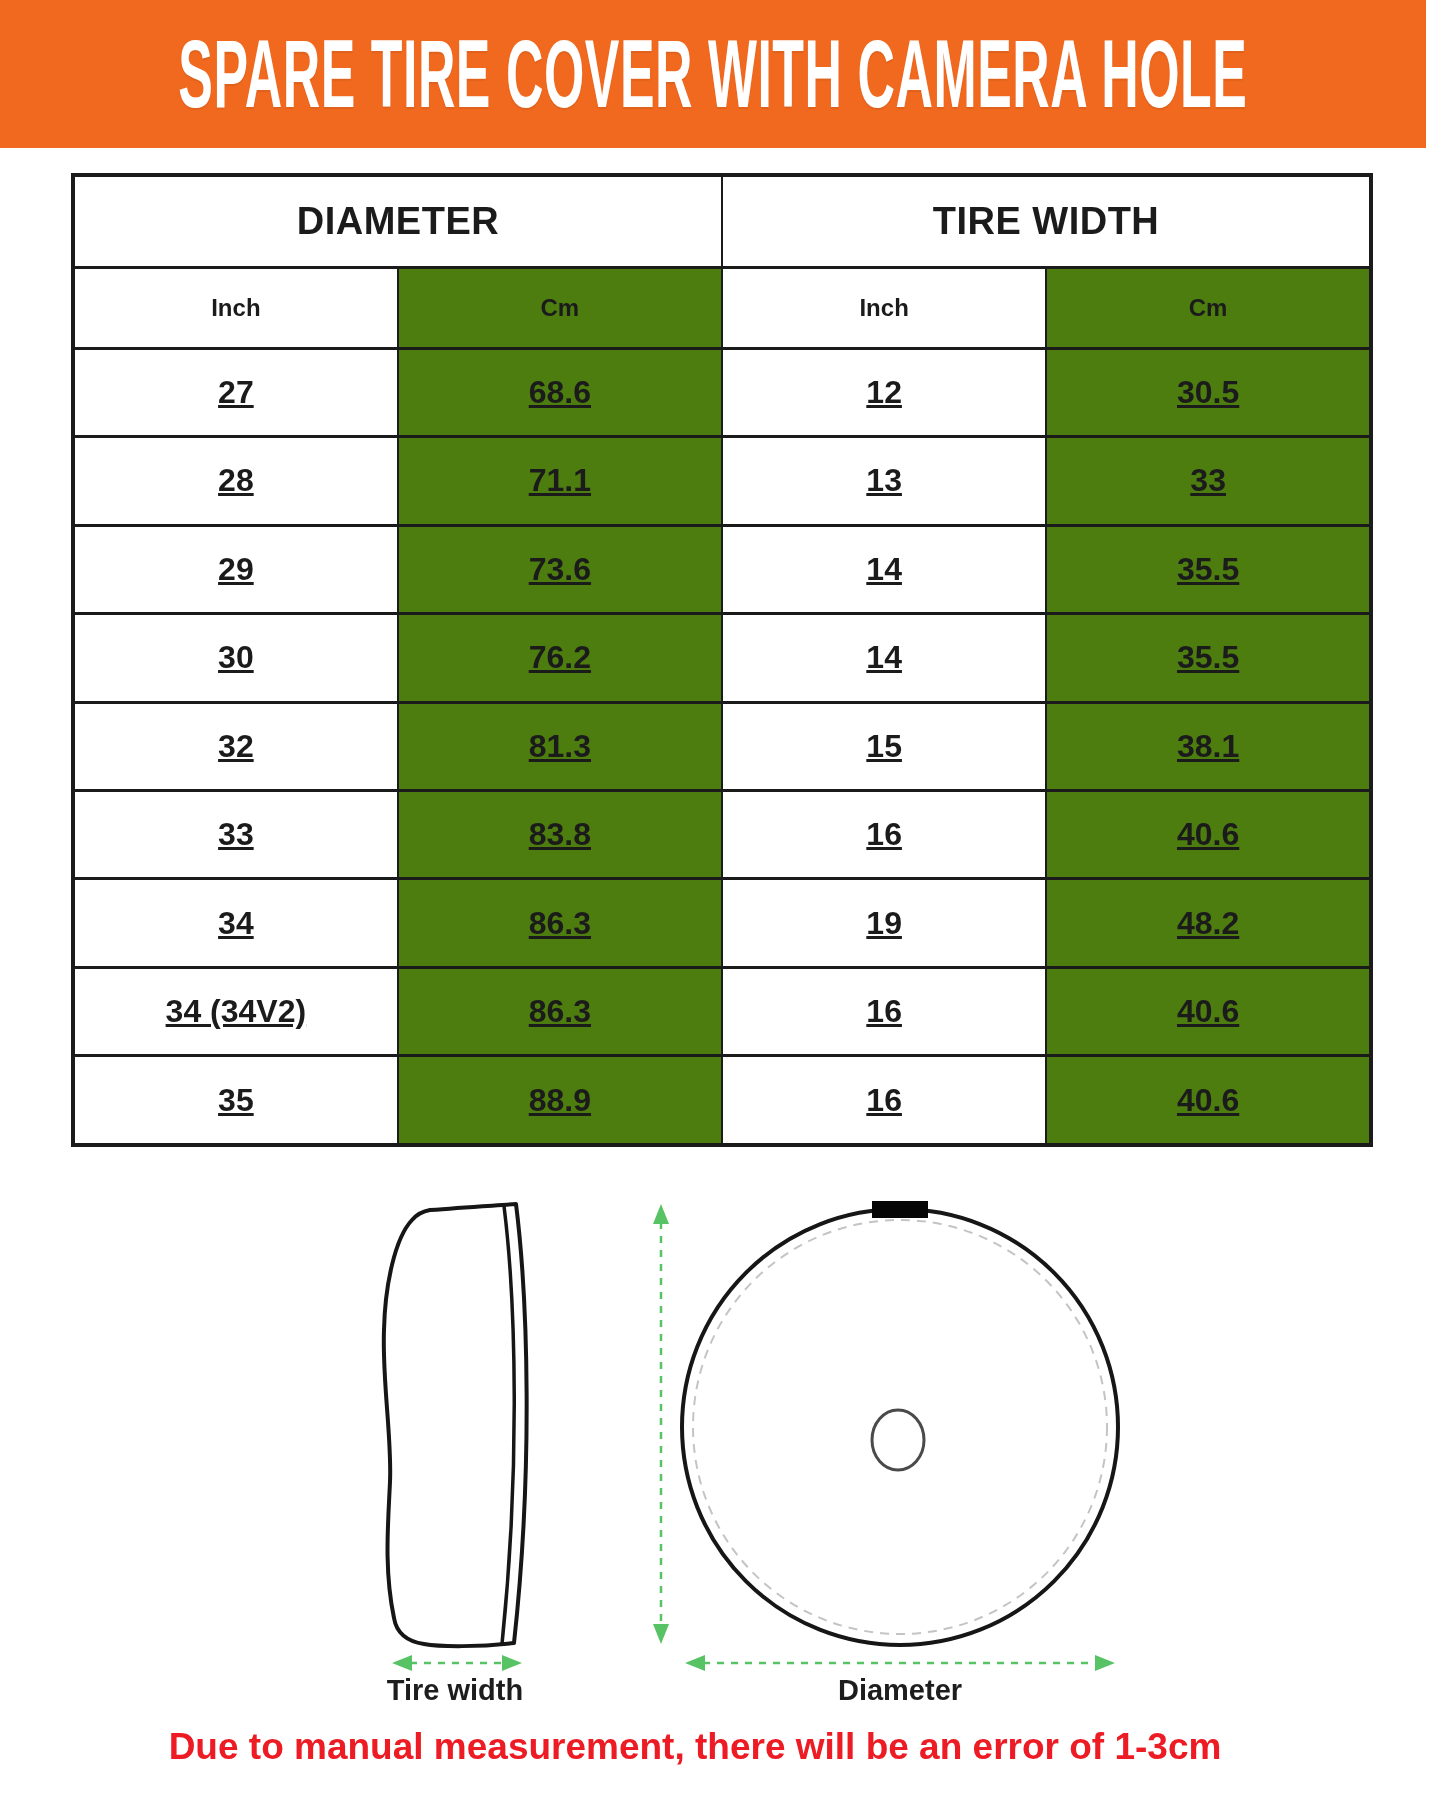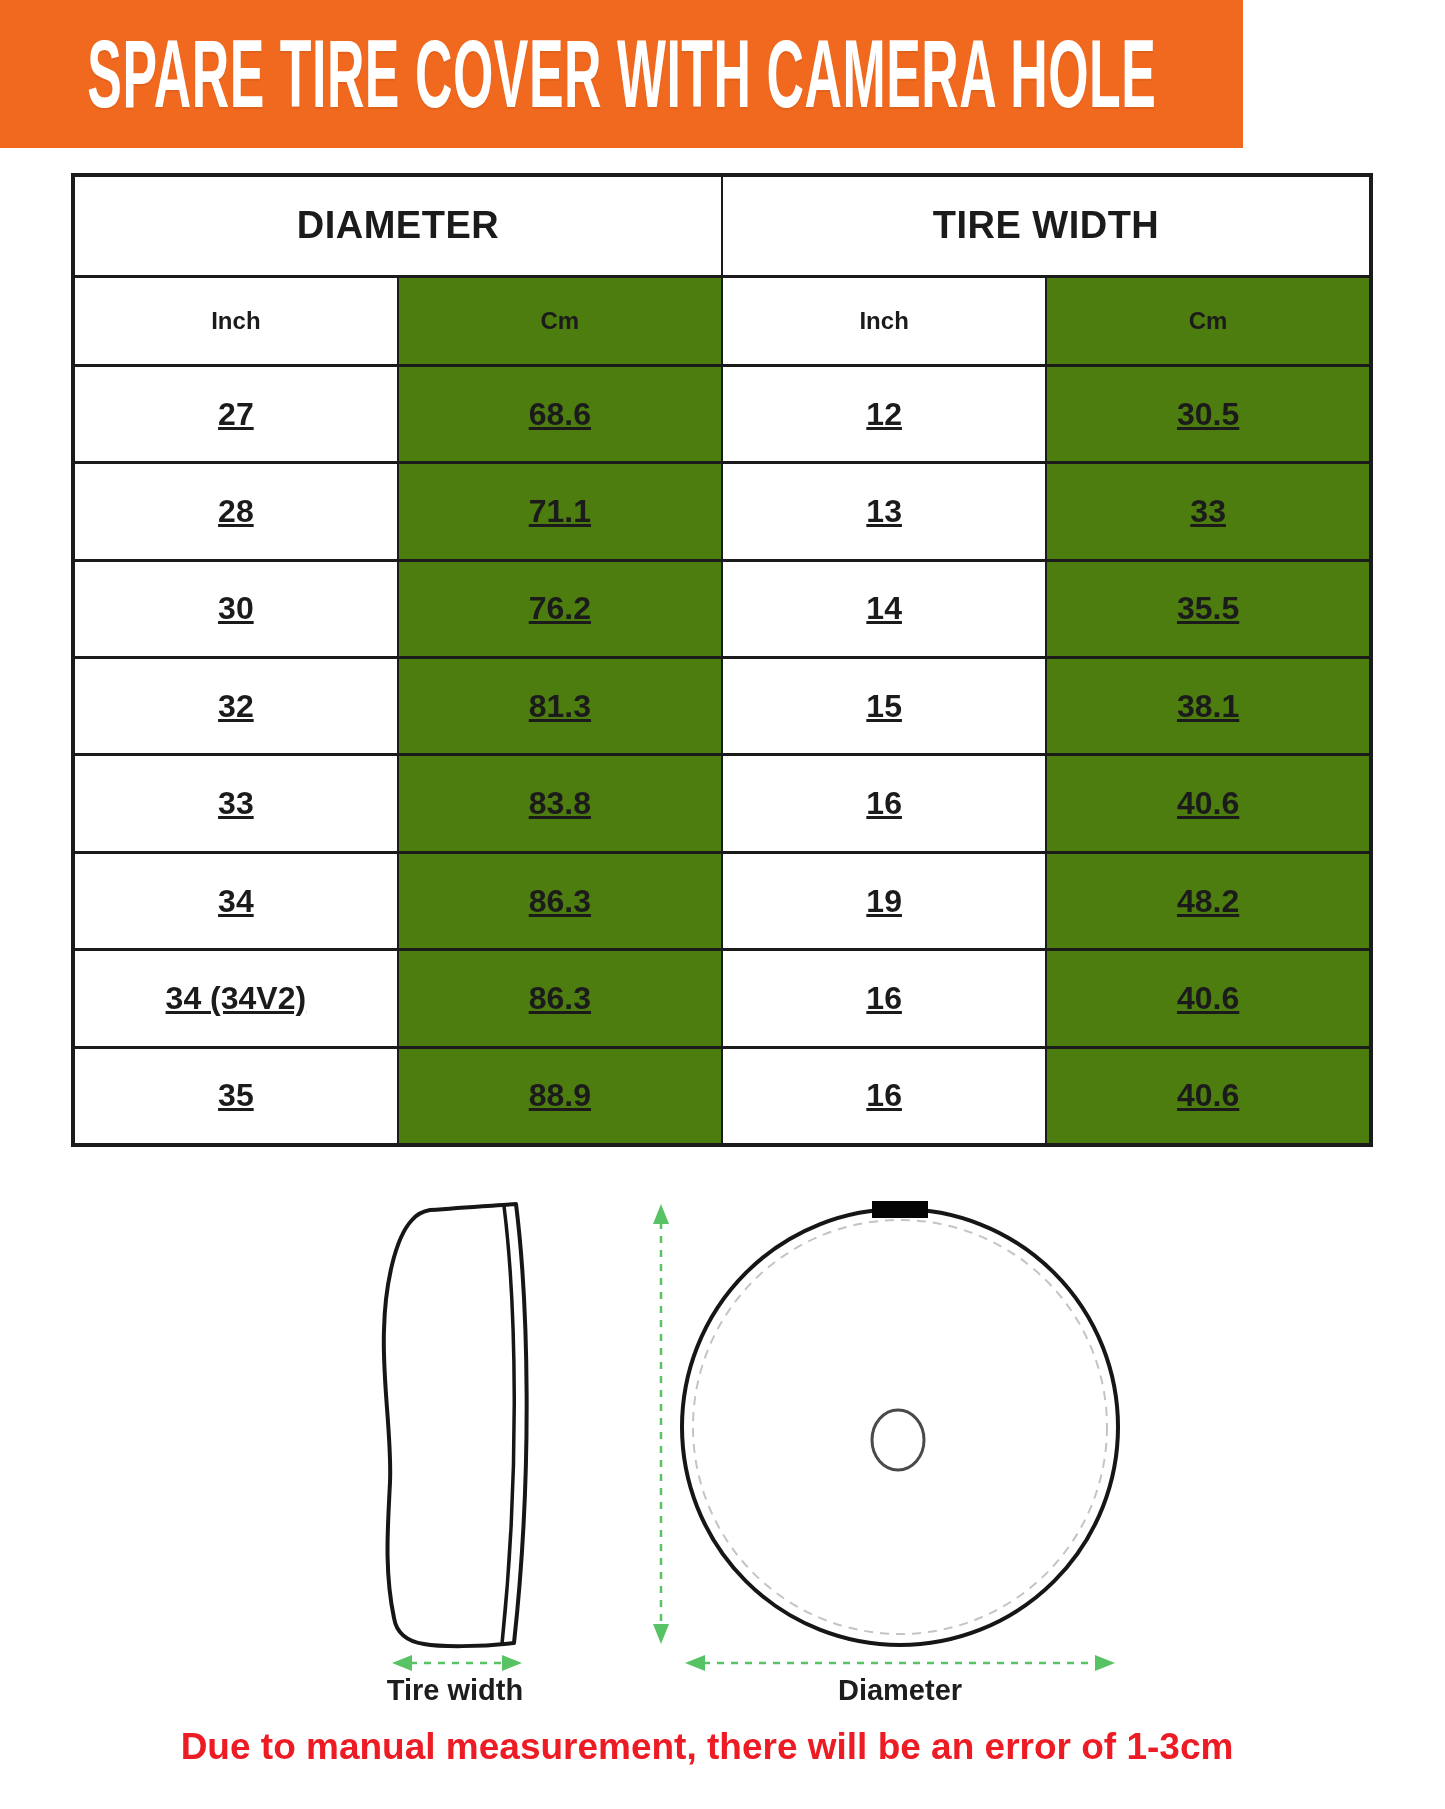--- a/index.html
+++ b/index.html
@@ -4,21 +4,21 @@
 <style>
   html,body{margin:0;padding:0;}
   body{
     width:1445px;height:1809px;position:relative;overflow:hidden;
     background:#ffffff;
     font-family:"Liberation Sans", sans-serif;
     color:#1b1b1b;
   }
   
   .banner{
-    position:absolute;left:0;top:0;width:1243px;height:148px;
+    position:absolute;left:0;top:0;width:1426px;height:148px;
     background:#F1691F;
     display:flex;align-items:center;justify-content:center;
   }
   .banner-title{
     color:#ffffff;font-weight:bold;font-size:96px;line-height:1;
     white-space:nowrap;display:inline-block;
     transform:scaleX(0.54);transform-origin:center center;
     letter-spacing:1px;
     text-shadow:0 2px 2px rgba(0,0,0,0.08);
   }
@@ -43,21 +43,21 @@
   
   .diagram-svg{position:absolute;left:0;top:1180px;width:1445px;height:560px;}
   .diag-label{
     position:absolute;width:320px;text-align:center;
     font-size:29px;font-weight:bold;color:#1d1d1d;
   }
   .tire-width-label{left:295px;top:1674px;}
   .diameter-label{left:740px;top:1674px;}
   
   .footnote{
-    position:absolute;left:12px;top:1726px;width:1390px;
+    position:absolute;left:0;top:1726px;width:1390px;
     text-align:center;
     font-size:37px;font-weight:bold;color:#ED1B23;
   }
 </style>
 </head>
 <body>
 
 <div class="banner">
   <span class="banner-title">SPARE TIRE COVER WITH CAMERA HOLE</span>
 </div>
@@ -84,20 +84,26 @@
     <td>27</td>
     <td class="cm-col">68.6</td>
     <td>12</td>
     <td class="cm-col">30.5</td>
   </tr>
   <tr class="data-row">
     <td>28</td>
     <td class="cm-col">71.1</td>
     <td>13</td>
     <td class="cm-col">33</td>
+  </tr>
+  <tr class="data-row">
+    <td>29</td>
+    <td class="cm-col">73.6</td>
+    <td>14</td>
+    <td class="cm-col">35.5</td>
   </tr>
   <tr class="data-row">
     <td>30</td>
     <td class="cm-col">76.2</td>
     <td>14</td>
     <td class="cm-col">35.5</td>
   </tr>
   <tr class="data-row">
     <td>32</td>
     <td class="cm-col">81.3</td>

